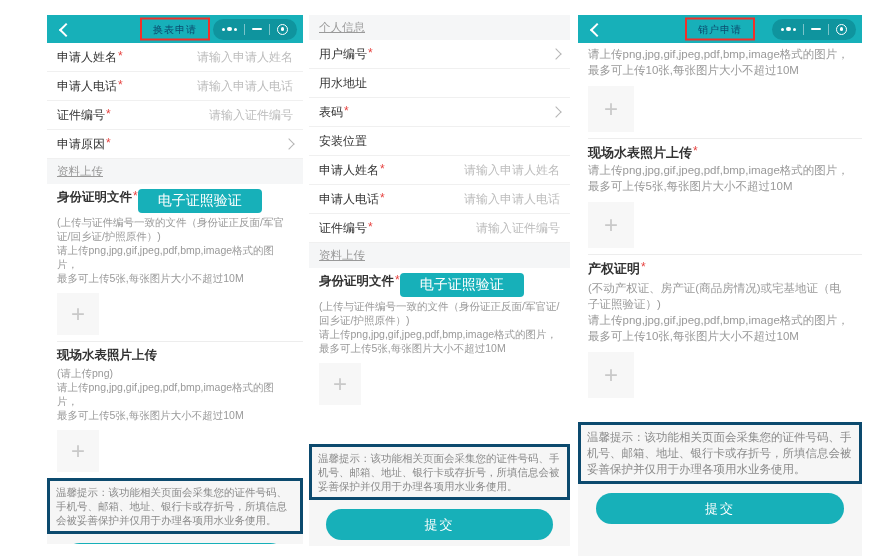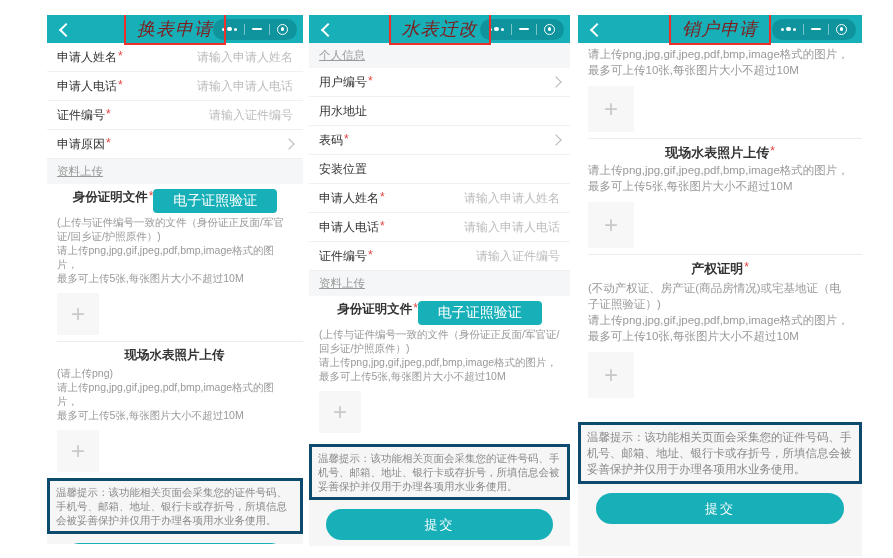--- a/index.html
+++ b/index.html
@@ -24,21 +24,21 @@
   }
   .back{background:none;border:none;padding:0;width:16px;height:16px;cursor:pointer;position:relative;}
   .back::before{
     content:"";position:absolute;left:4px;top:4px;width:8px;height:8px;
     border-left:2px solid #fff;border-bottom:2px solid #fff;transform:rotate(45deg);
   }
   .title-annot{
     position:absolute;left:50%;top:50%;transform:translate(-50%,-50%);
     border:2px solid #f0302a;padding:2px 11px;white-space:nowrap;
   }
-  .htitle{color:#7f1d1d;font-size:18px;letter-spacing:1px;font-style:italic;}
+  .htitle{color:#0c4a6e;font-size:10px;letter-spacing:1px;}
   .capsule{
     display:flex;align-items:center;background:#0f949e;border-radius:12px;height:21px;padding:0 2px;
   }
   .capsule button{background:none;border:none;padding:0 7px;height:100%;display:flex;align-items:center;cursor:pointer;}
   .capdiv{width:1px;height:11px;background:rgba(255,255,255,.45);}
   .dots{display:flex;align-items:center;gap:2.5px;}
   .dots b{width:3px;height:3px;border-radius:50%;background:#fff;display:block;}
   .dots b.big{width:4.5px;height:4.5px;}
   .minus{display:block;width:10px;height:2px;background:#fff;border-radius:1px;}
   .target{display:block;width:11px;height:11px;border:1.5px solid #fff;border-radius:50%;position:relative;box-sizing:border-box;}
@@ -57,21 +57,21 @@
     font-size:12px;color:#333;font-family:inherit;padding:0 0 0 8px;
   }
   .row input::placeholder{color:#bcbcbc;}
   .chev{width:7px;height:7px;border-top:1.5px solid #b5b5b5;border-right:1.5px solid #b5b5b5;transform:rotate(45deg);flex:0 0 auto;}
 
   
   .band{background:#f5f6f7;color:#9a9a9a;font-size:11.5px;padding:5px 10px;flex:0 0 auto;text-decoration:underline;}
 
   
   .upsec{padding:5px 10px 0;flex:0 0 auto;background:#fff;}
-  .uphead{display:flex;align-items:flex-start;justify-content:center;}
+  .uphead{display:flex;align-items:flex-start;justify-content:flex-start;}
   .uptitle{font-size:12.5px;font-weight:bold;color:#333;}
   .badge{
     background:#17b0b9;color:#fff;border:none;font-size:14px;padding:3px 20px;border-radius:4px;
     cursor:pointer;font-family:Liberation Sans, sans-serif;flex:0 0 auto;
   }
   .note,.hint{margin:2px 0 0;font-size:10.5px;line-height:14px;color:#999;}
   .hint{margin:0;}
   .plusbox{
     width:42px;height:42px;background:#f7f7f7;margin:8px 0 6px;cursor:pointer;
     display:flex;align-items:center;justify-content:center;
@@ -170,41 +170,20 @@
         </div>
     </div>
 
     <div class="footer">
       <div class="tip">温馨提示：该功能相关页面会采集您的证件号码、手机号、邮箱、地址、银行卡或存折号，所填信息会被妥善保护并仅用于办理各项用水业务使用。</div>
       <button class="submit">提交</button>
     </div>
   </section>
 
   <section class="panel" id="p2">
-    <div class="hd">
-      <button class="back"></button>
-      <span class="title-annot"><span class="htitle">水表迁改</span></span>
-      <div class="capsule">
-        <button>
-            <span class="dots">
-              <b></b>
-              <b class="big"></b>
-              <b></b>
-            </span>
-          </button>
-        <span class="capdiv"></span>
-        <button>
-            <span class="minus"></span>
-          </button>
-        <span class="capdiv"></span>
-        <button>
-            <span class="target"></span>
-          </button>
-      </div>
-    </div>
 
     <div class="band">个人信息</div>
 
     <div class="row">
       <span class="lab"><span>用户编号</span><i class="req">*</i></span>
       <span class="chev"></span>
     </div>
     <div class="row">
       <span class="lab"><span>用水地址</span></span>
     </div>

